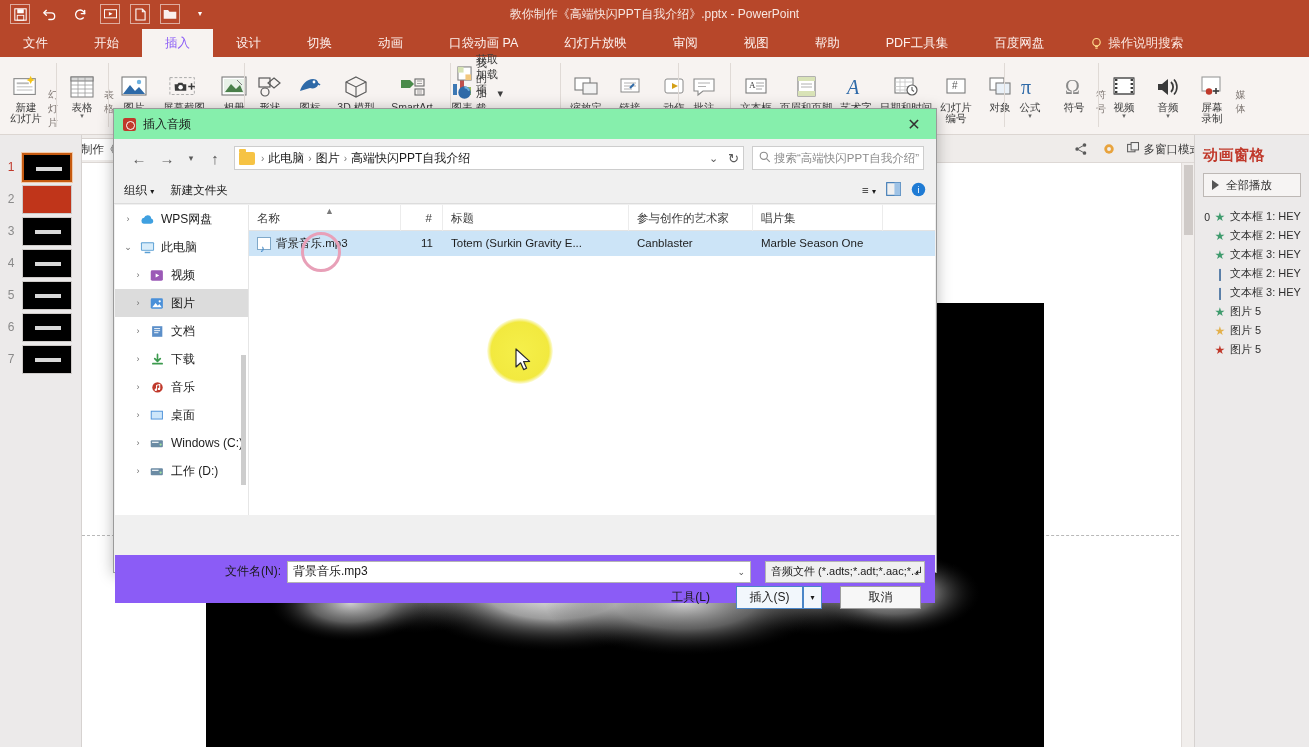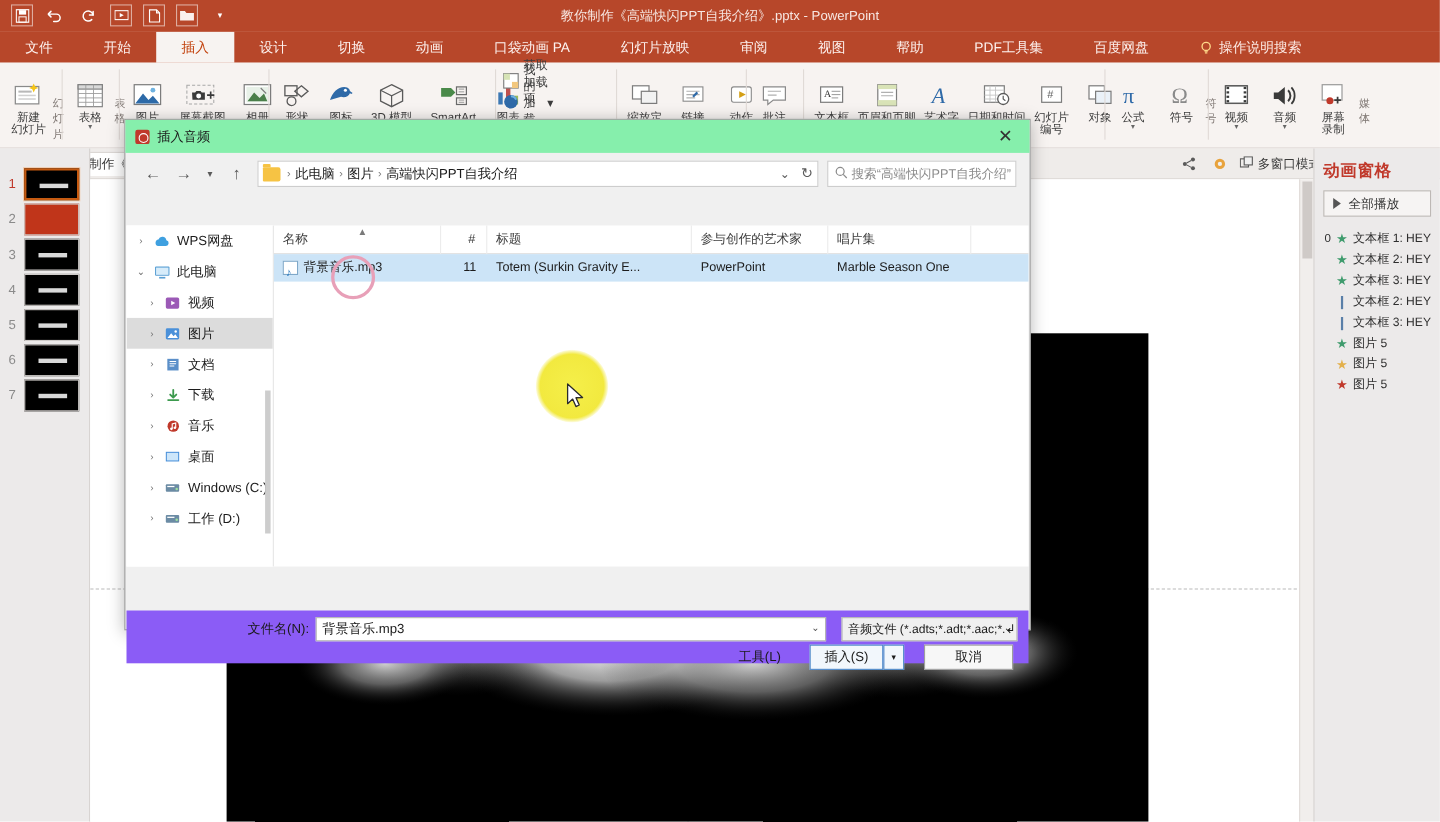--- a/index.html
+++ b/index.html
@@ -31,21 +31,21 @@
   
   .tabbar {
     position: absolute; left: 0; top: 29px; width: 1309px; height: 28px;
     background: #b7472a;
   }
   .tabs { display: flex; align-items: stretch; height: 28px; }
   .tab {
     padding: 0 23px; height: 28px; line-height: 28px;
     font-size: 12.5px; color: #fdf1ee; white-space: nowrap; cursor: default;
   }
-  .tab.active { background: #f7f3f1; color: #c2410c; }
+  .tab.active { background: #f7f3f1; color: #8b5cf6; }
   .tab.tell-me { color: #fce9e3; display: flex; align-items: center; gap: 5px; }
   .bulb { width: 13px; height: 13px; display: inline-block; position: relative; }
   .bulb svg { display: block; }
 
   
   .ribbon {
     position: absolute; left: 0; top: 57px; width: 1309px; height: 78px;
     background: #f7f3f1; border-bottom: 1px solid #dcd6d2;
   }
   .rgroup {
@@ -924,20 +924,39 @@
         <span>
           <svg width="12" height="12" viewBox="0 0 14 14">
               <circle cx="5.6" cy="5.6" r="4.2" fill="none" stroke="#8b8b8b" stroke-width="1.3"></circle>
               <path d="M8.8 8.8 L12.6 12.6" stroke="#8b8b8b" stroke-width="1.3"></path>
             </svg>
         </span>
         <span>搜索“高端快闪PPT自我介绍”</span>
       </div>
     </div>
 
+    <div class="dlg-toolbar">
+      <span><span>组织</span> <span style="font-size:8px">▾</span></span>
+      <span>新建文件夹</span>
+      <span class="dtb-right">
+        <span><span>≡</span> <span style="font-size:8px">▾</span></span>
+        <span>
+          <svg width="15" height="14" viewBox="0 0 16 15">
+              <rect x="0.7" y="0.7" width="14.6" height="13.6" fill="none" stroke="#3b78b4" stroke-width="1.2"></rect>
+              <rect x="9" y="0.7" width="6.3" height="13.6" fill="#9fc3e6"></rect>
+            </svg>
+        </span>
+        <span>
+          <svg width="15" height="15" viewBox="0 0 16 16">
+              <circle cx="8" cy="8" r="7.2" fill="#1f7bd4"></circle>
+              <text x="8" y="11.6" font-size="10" fill="#fff" text-anchor="middle" font-family="sans-serif">i</text>
+            </svg>
+        </span>
+      </span>
+    </div>
 
     <div class="dlg-body">
       <div class="dlg-side">
         <div id="tree-host">
             <div class="tree-row">
               <span class="chev">›</span>
               <span class="tic">
                 <svg width="15" height="13" viewBox="0 0 16 13">
                   <path d="M4 11 a3.2 3.2 0 0 1 .3 -6.3 A4 4 0 0 1 12 5.3 a2.9 2.9 0 0 1 -.4 5.7z" fill="#3fa0e0"></path>
                 </svg>
@@ -1052,21 +1071,21 @@
             <div class="c-album">唱片集</div>
           </div>
         <div id="lrows-host">
             <div class="lrow">
               <div class="c-name">
                 <span class="mp3-ic"></span>
                 <span>背景音乐.mp3</span>
               </div>
               <div class="c-num">11</div>
               <div class="c-title">Totem (Surkin Gravity E...</div>
-              <div class="c-artist">PowerPoint</div>
+              <div class="c-artist">Canblaster</div>
               <div class="c-album">Marble Season One</div>
             </div>
           </div>
         <div class="sort-arrow">▲</div>
         <div class="circle-hi"></div>
       </div>
     </div>
 
     <div class="dlg-foot">
       <div class="fn-row">

